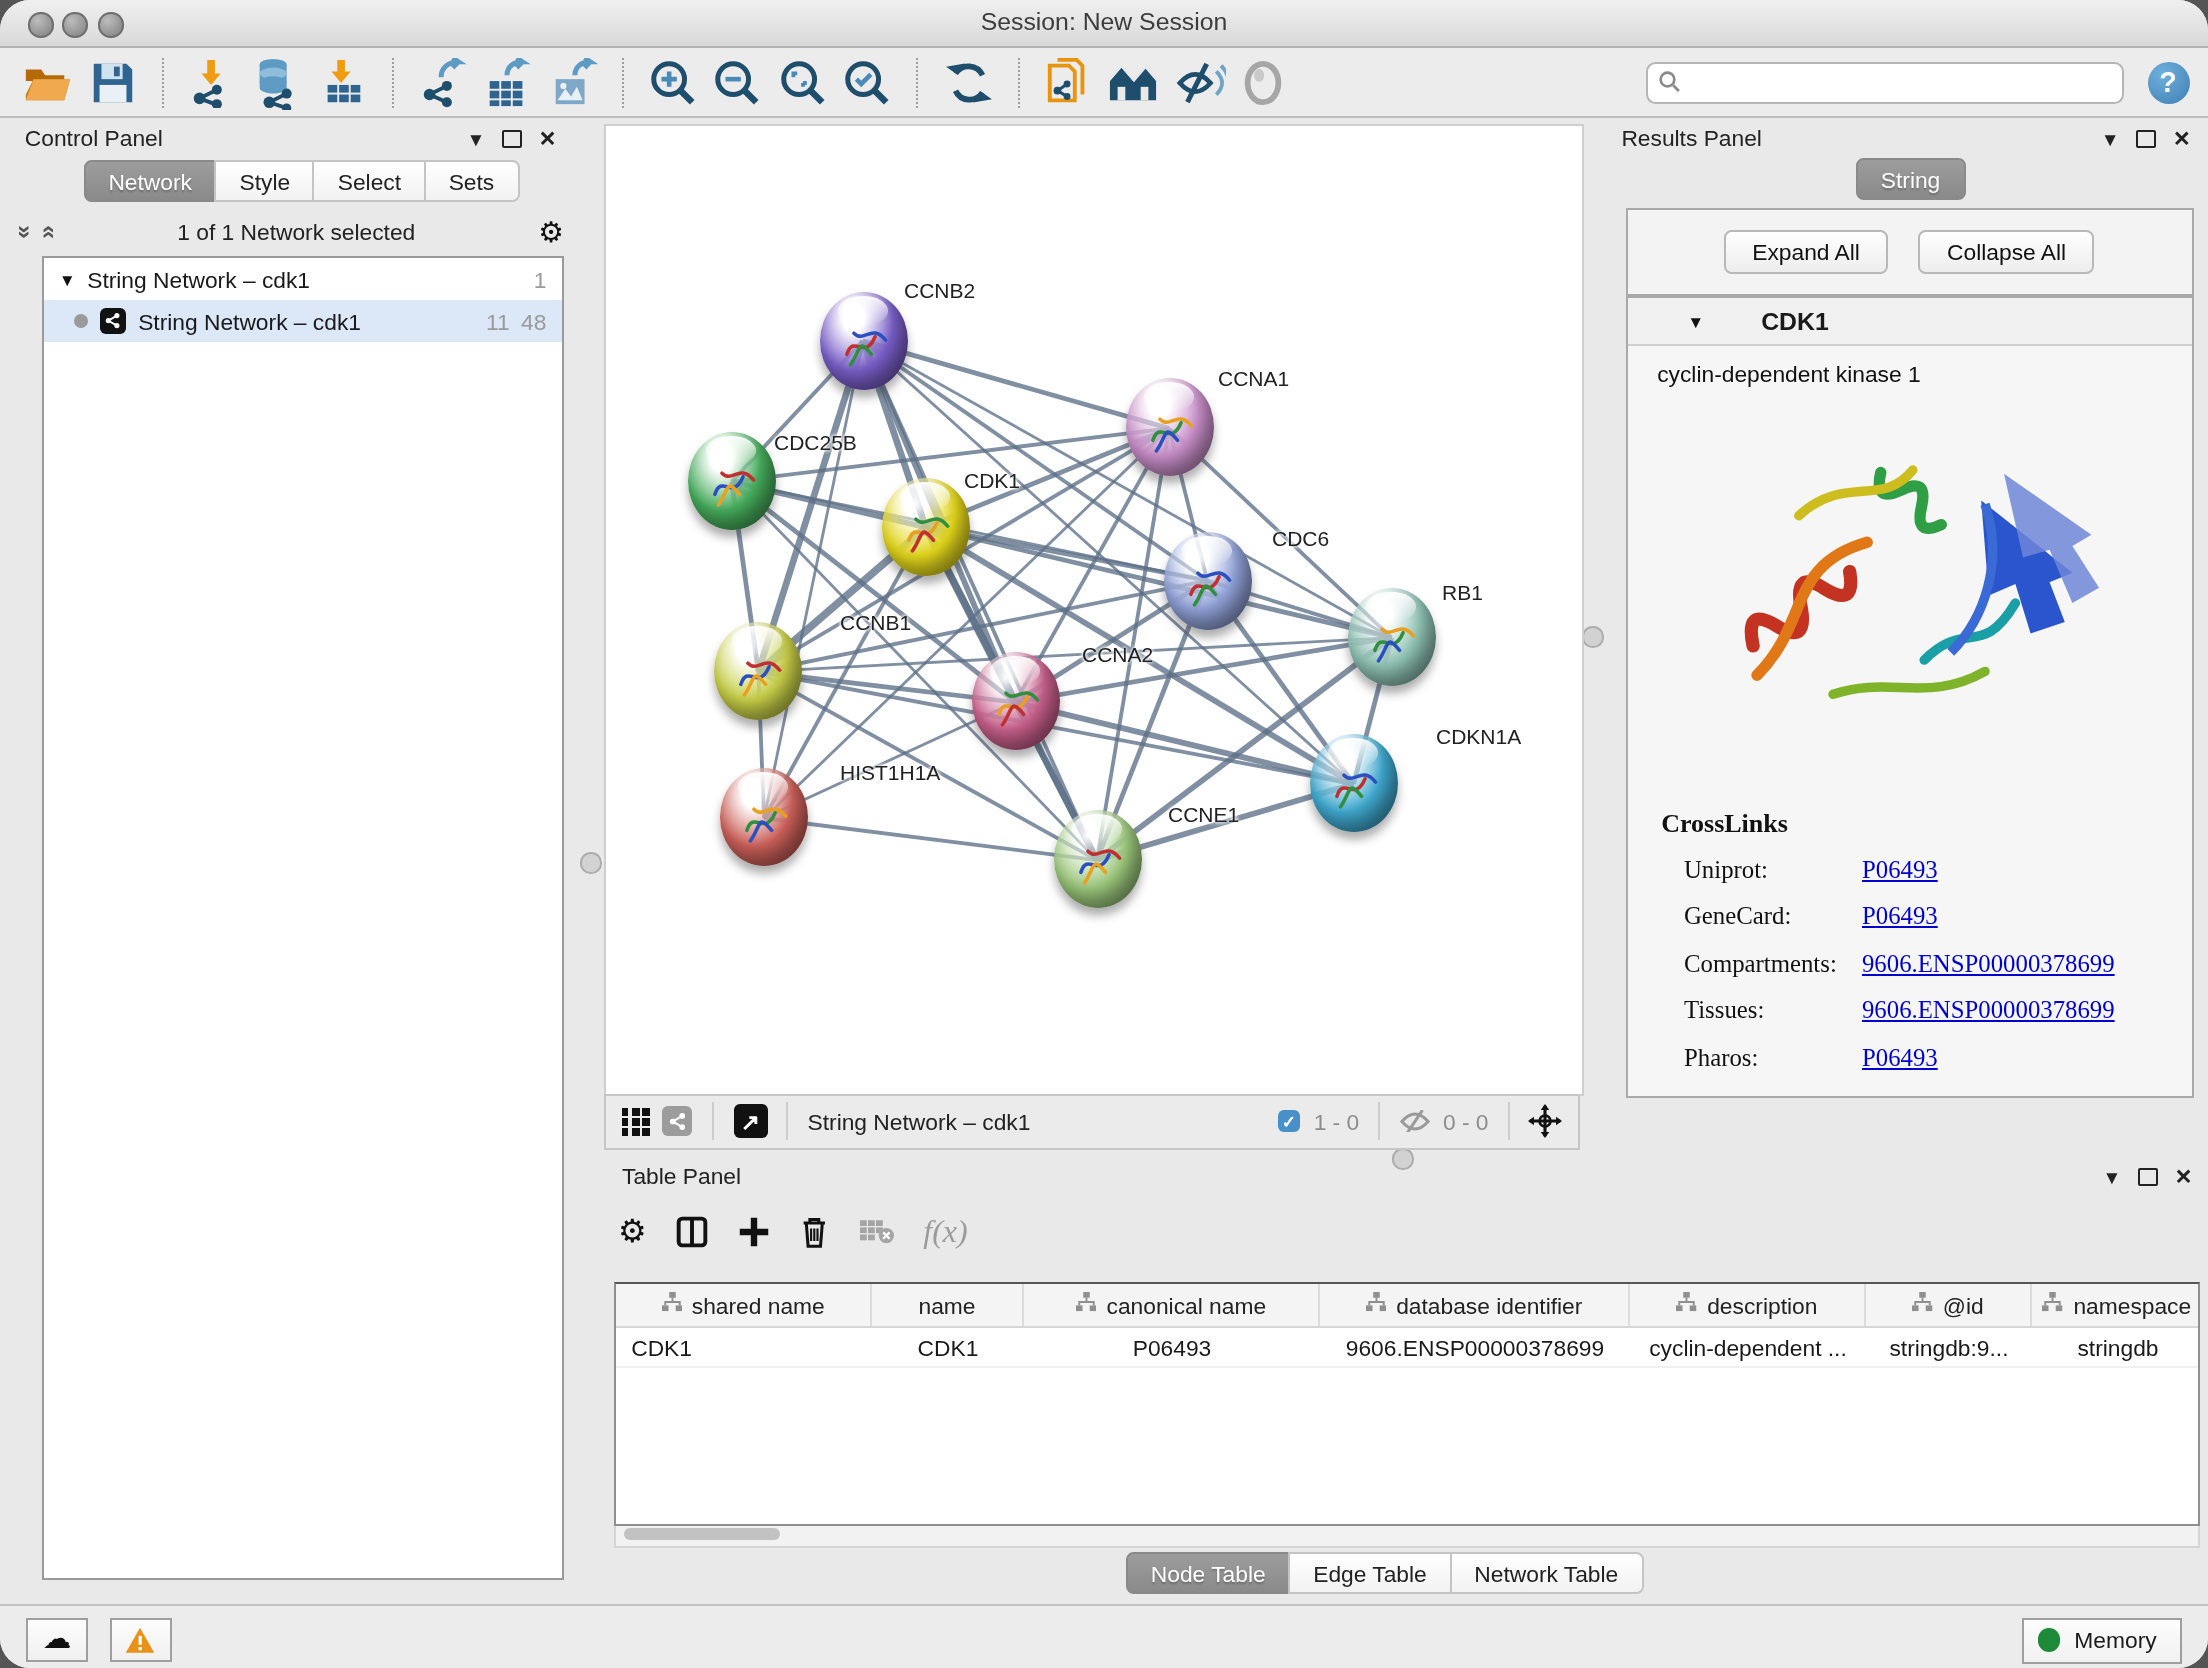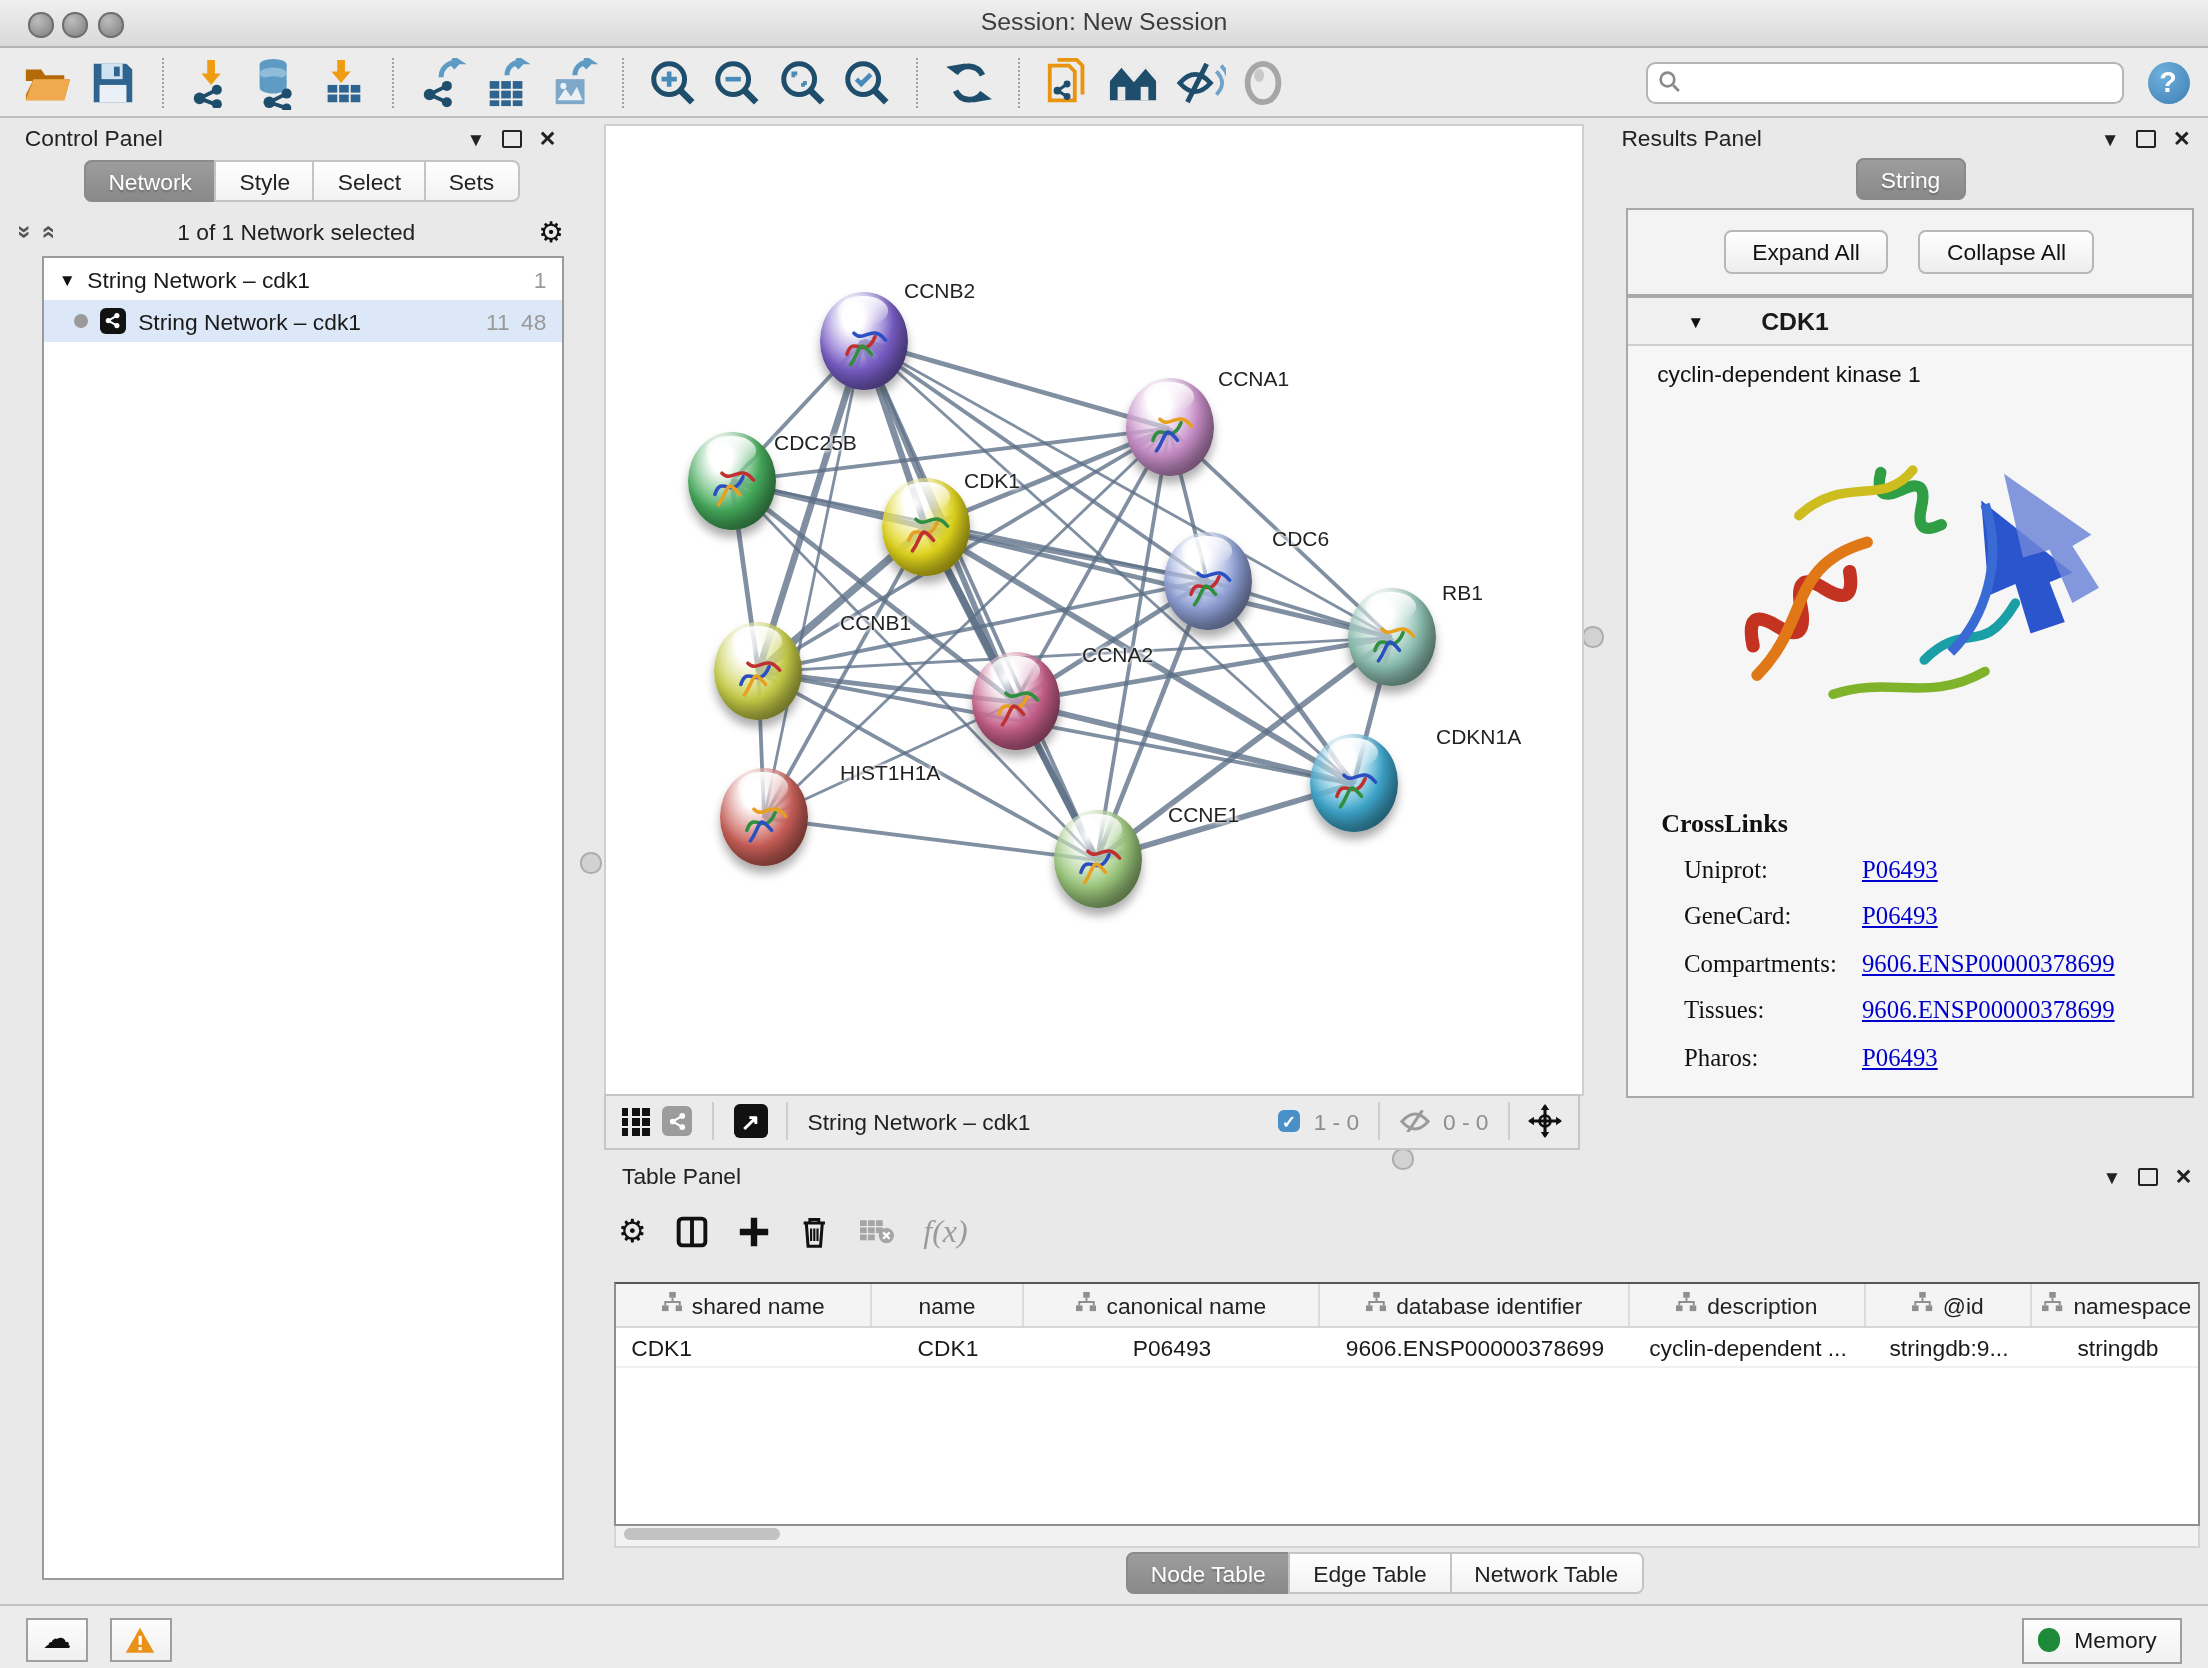--- a/index.html
+++ b/index.html
@@ -1,16 +1,16 @@
 <!DOCTYPE html>
 <html style="font-size:15px"><head>
 <meta charset="utf-8">
 <style>
   html,body{margin:0;padding:0;background:#555;}
-  #stage{width:2208px;height:1668px;position:relative;overflow:hidden;background:#e9e9e9;}
+  #stage{width:2208px;height:1668px;position:relative;overflow:hidden;background:#e9e9e9;border-radius:30px;}
   #app{width:1104px;height:834px;position:absolute;left:0;top:0;transform:scale(2);transform-origin:0 0;
        font-family:"Liberation Sans",sans-serif;font-size:11.4px;color:#1a1a1a;background:#e9e9e9;}
 
   
   .titlebar{position:absolute;left:0;top:0;right:0;height:23px;
             background:linear-gradient(#f0f0f0,#d9d9d9);border-bottom:1px solid #b3b3b3;}
   .traffic{position:absolute;top:6.2px;width:10.5px;height:10.5px;border-radius:50%;
            background:radial-gradient(circle at 35% 30%,#bdbdbd,#7e7e7e);border:0.5px solid #6e6e6e;}
   .win-title{position:absolute;left:0;right:0;top:3.8px;text-align:center;font-size:12.4px;color:#3c3c3c;}
 

